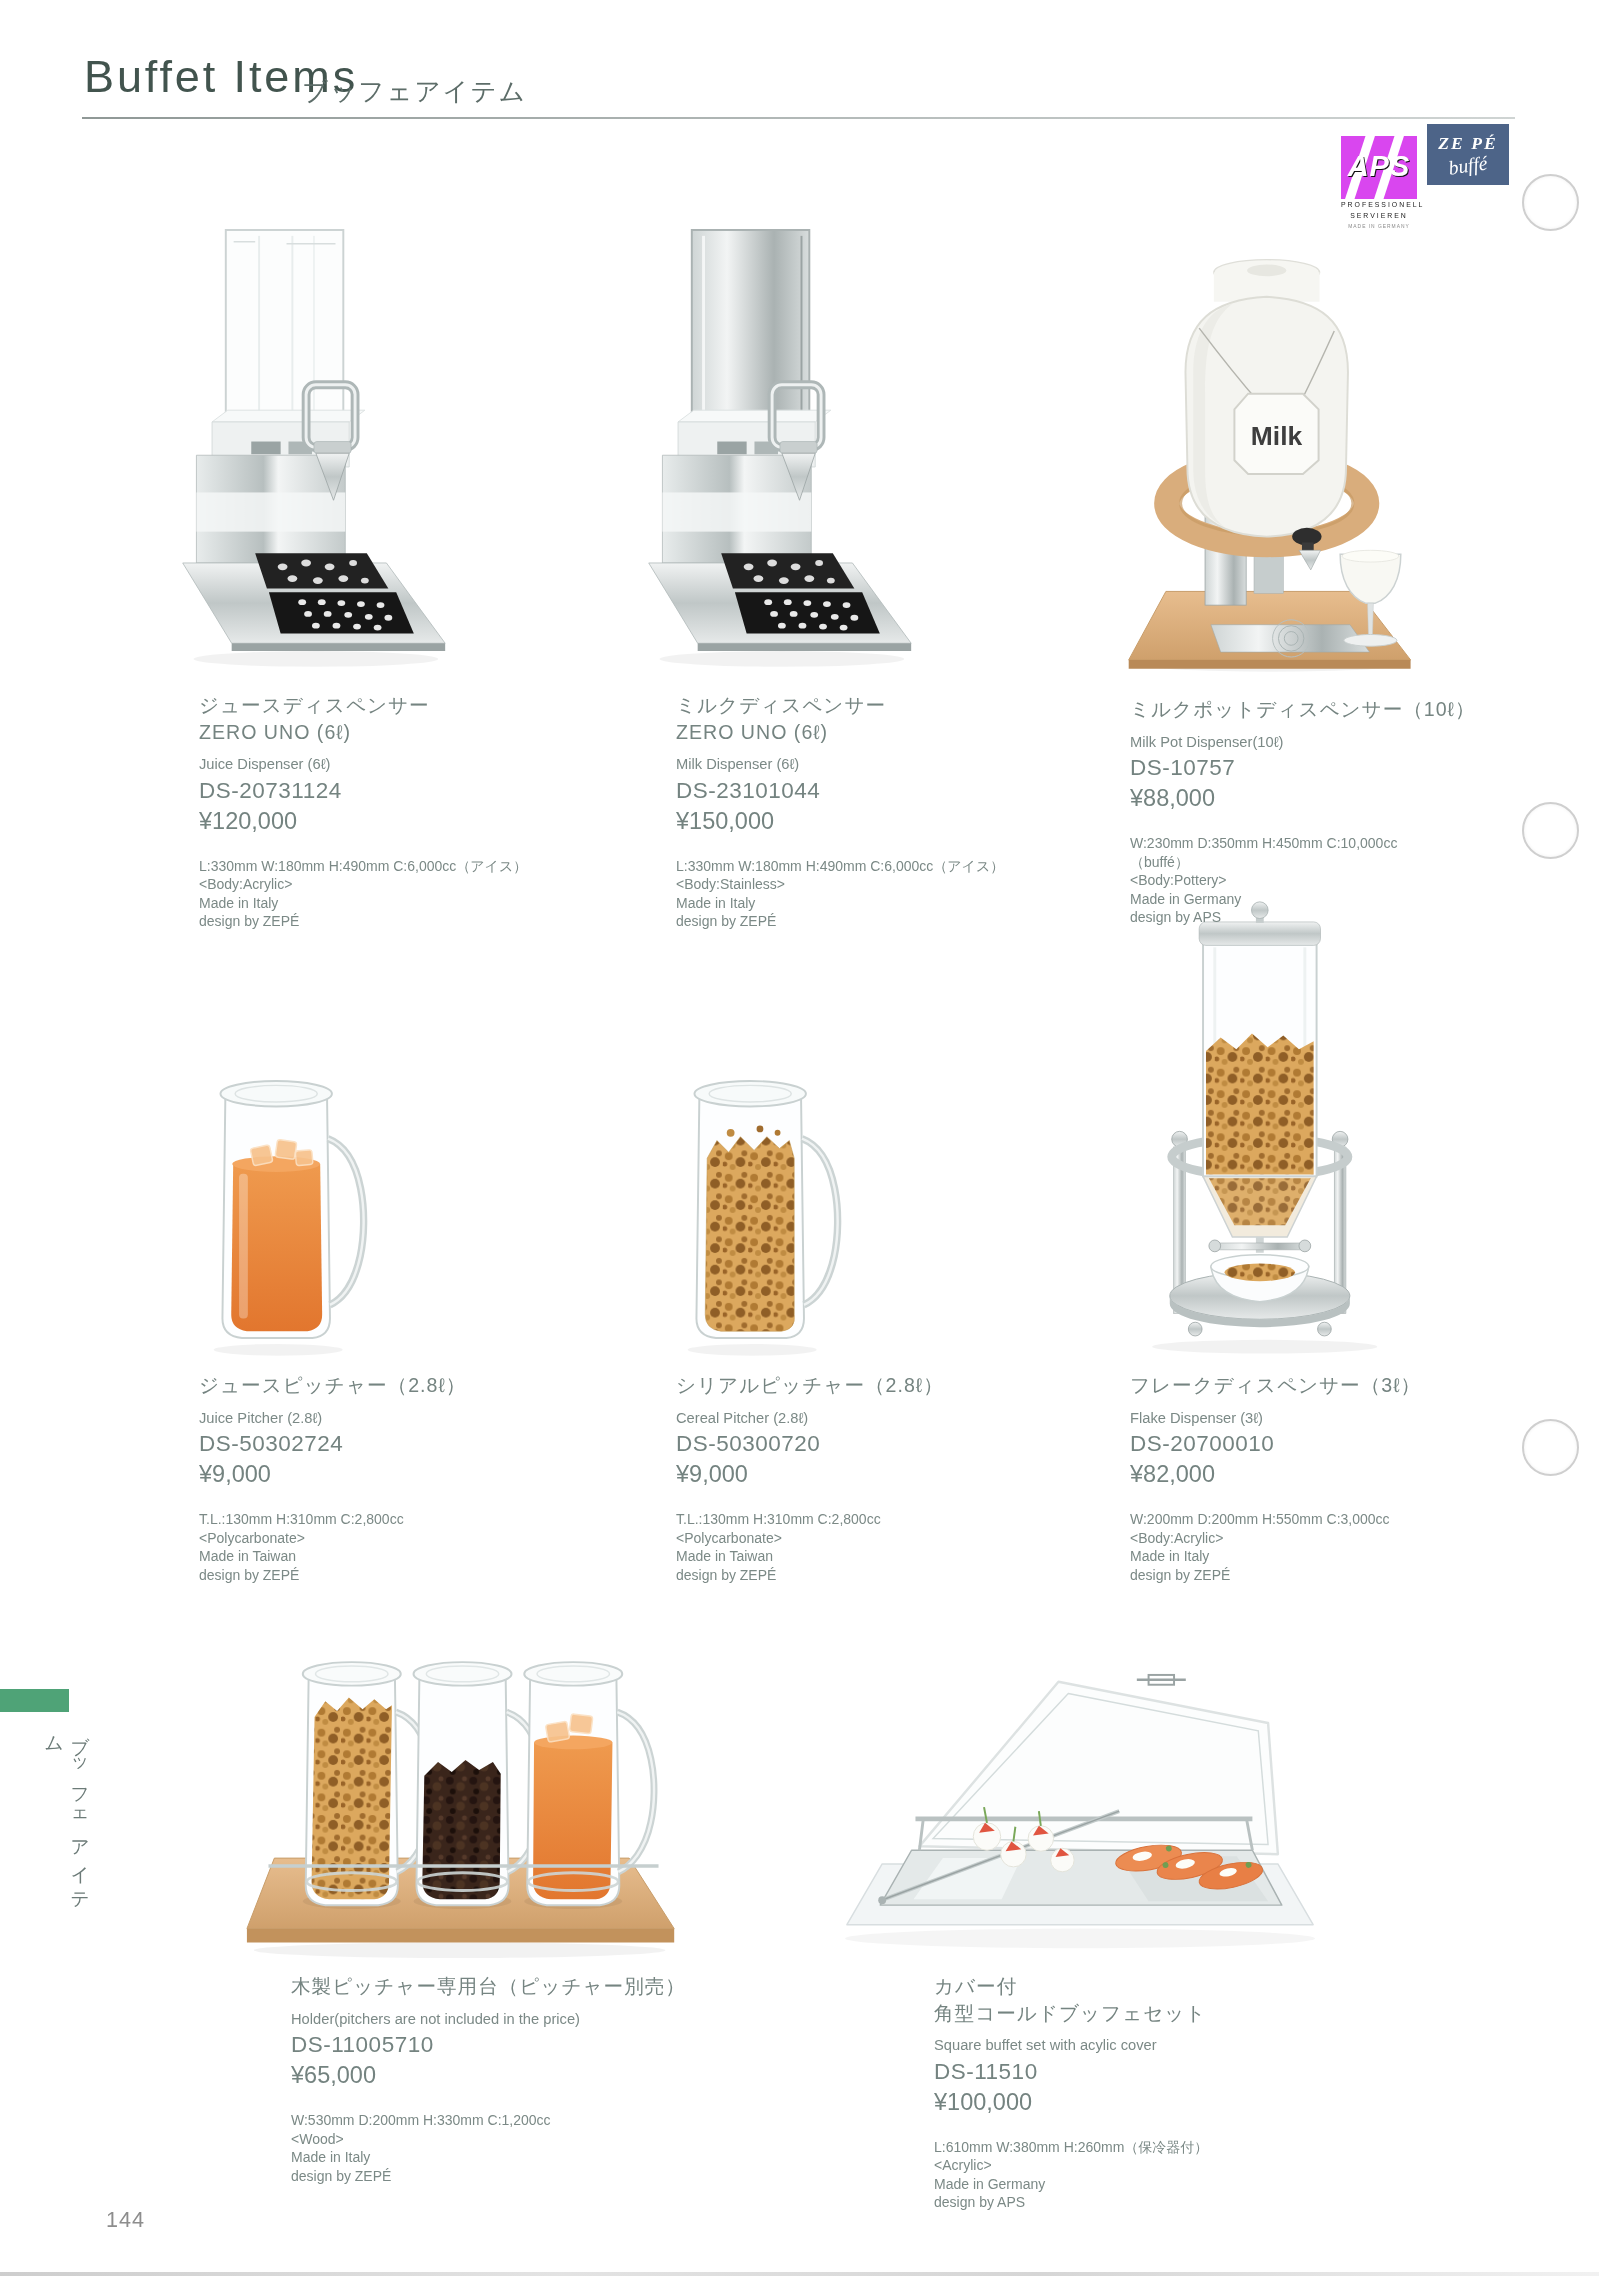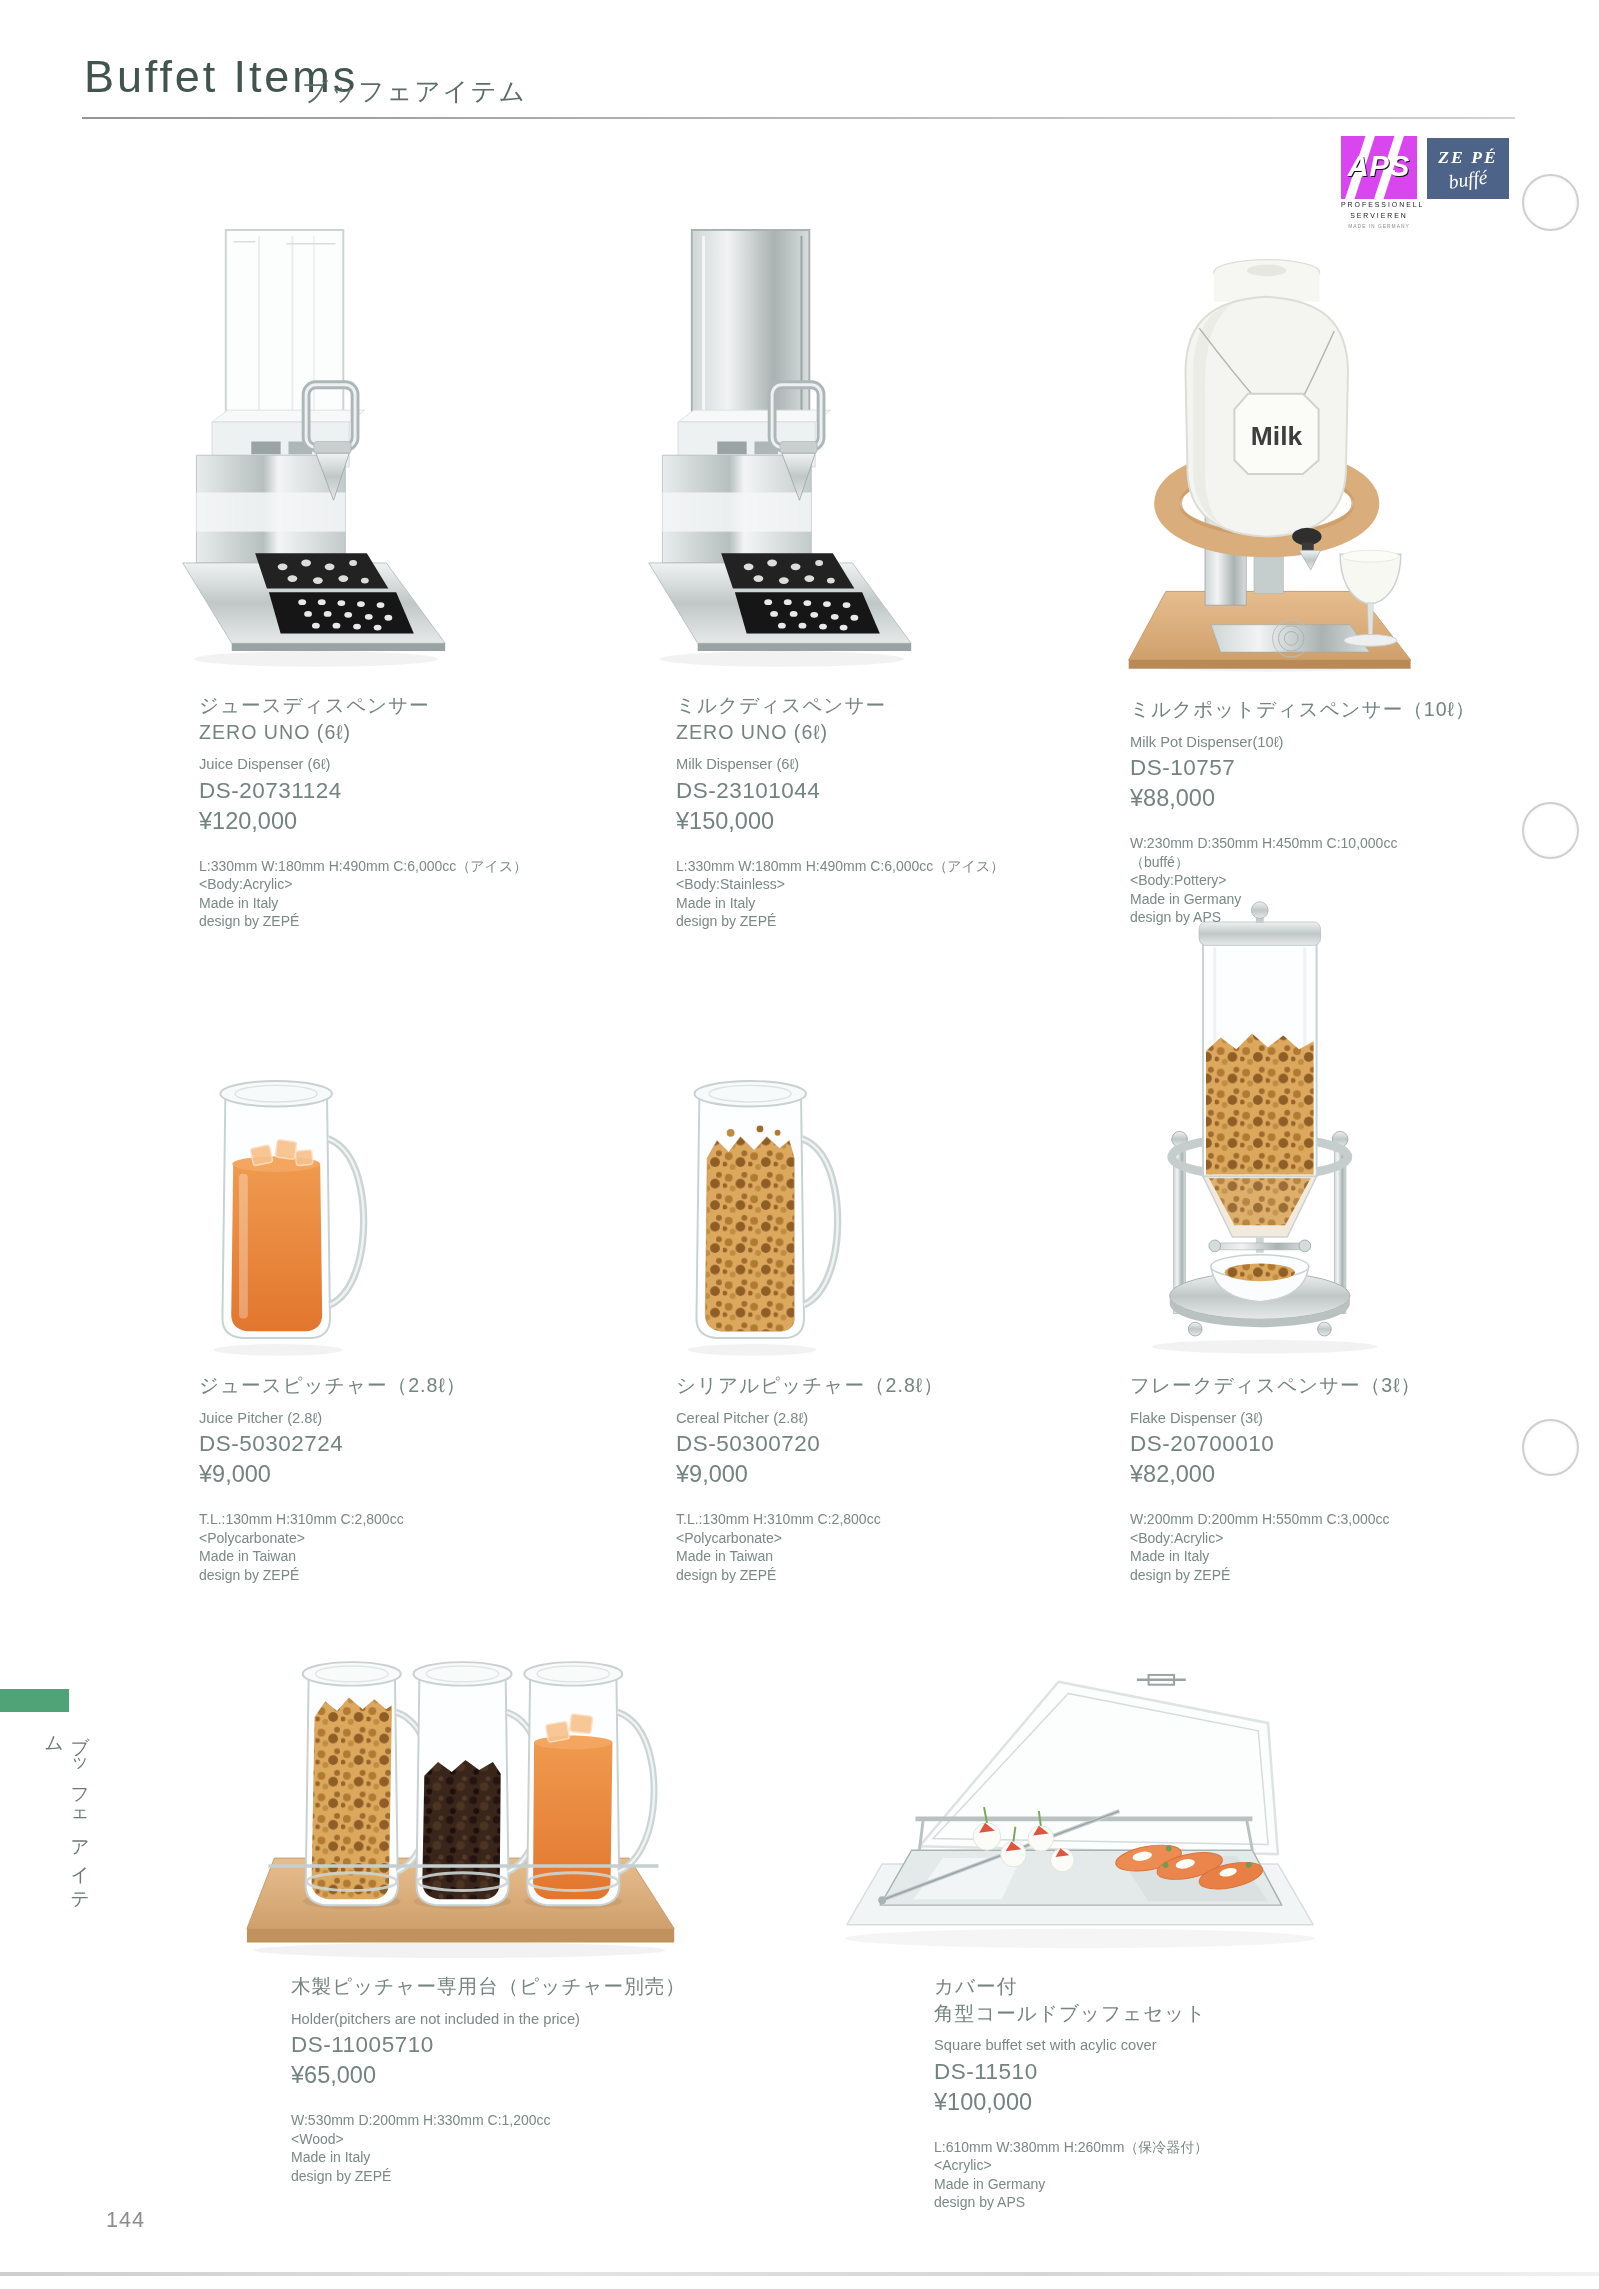--- a/index.html
+++ b/index.html
@@ -18,21 +18,21 @@
   #note .nja { font-size:16.7px; line-height:24.5px; color:#3f3f3f; }
   #note .nen { font-size:17px; line-height:24.5px; color:#4a4a4a; }
   
   #aps-logo { left:1341px; top:136px; width:76px; text-align:center; }
   #aps-box { position:relative; width:76px; height:63px; background:#d946ef; overflow:hidden; }
   #aps-box .slash { position:absolute; top:-5.9px; width:8.8px; height:78px; background:#fff; transform:rotate(18deg); }
   #aps-box .aps-word { position:absolute; left:0; right:0; top:13.7px; color:#fff; font-weight:bold;
     font-style:italic; font-size:29px; letter-spacing:1px; text-shadow:1px 1px 0 #111; }
   .aps-sub { font-size:6.9px; letter-spacing:2px; color:#1a1a1a; line-height:8.8px; margin-top:2px; }
   .aps-made { font-size:4.9px; letter-spacing:1px; color:#8a8a8a; margin-top:3.9px; }
-  #zepe-logo { left:1427px; top:138px; width:82px; height:61px; background:#4d6488; color:#fff; text-align:center; }
+  #zepe-logo { left:1427px; top:124px; width:82px; height:61px; background:#4d6488; color:#fff; text-align:center; }
   #zepe-name { font-family:"Liberation Serif", serif; font-weight:bold; font-style:italic;
     font-size:17.6px; letter-spacing:2px; margin-top:8.8px; }
   #zepe-script { font-family:"Liberation Serif", serif; font-style:italic; font-size:19.6px;
     transform:rotate(-8deg); margin-top:1px; }
   
   .hole { width:53px; height:53px; border-radius:50%; background:#fff; border:2px solid #cfcfcf;
     box-shadow:inset 0 0 3.9px rgba(0,0,0,.06); }
   
   .prod { position:absolute; color:#7b8986; }
   .prod .nj   { font-size:19.6px; line-height:26.5px; letter-spacing:1px; color:#758481; }

